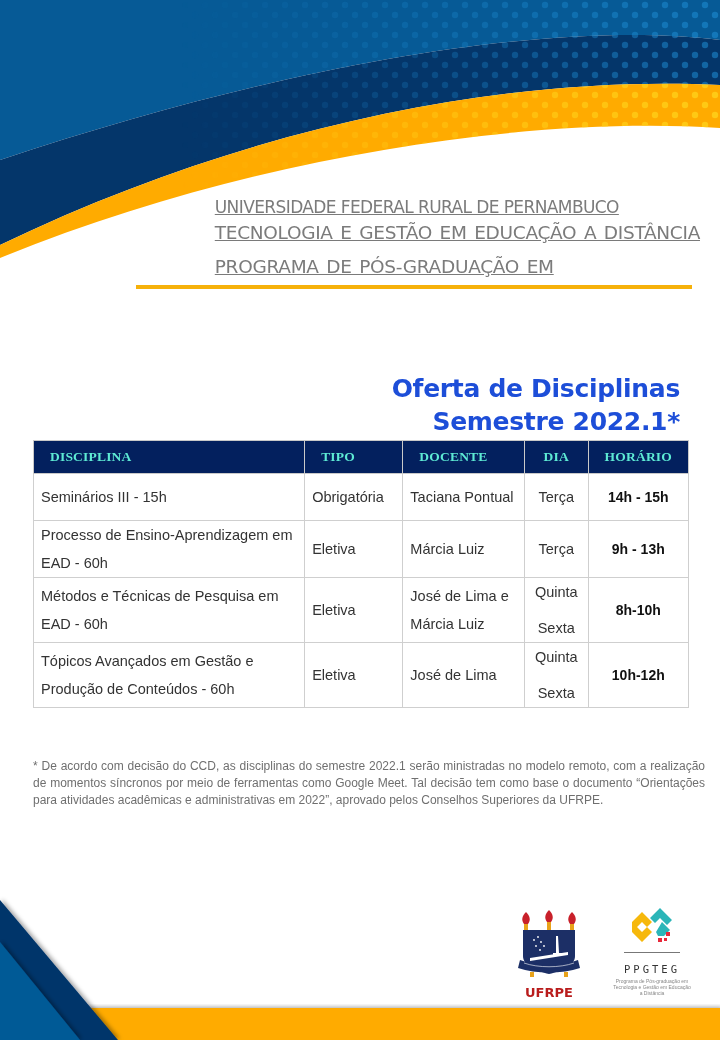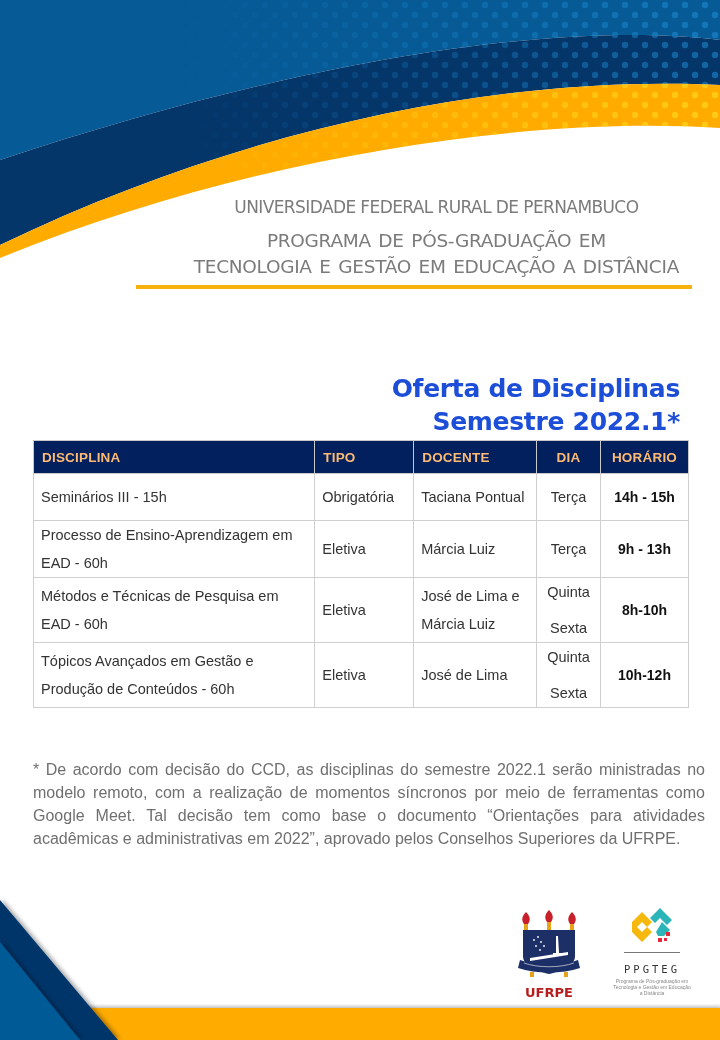--- a/index.html
+++ b/index.html
@@ -3,21 +3,21 @@
   <meta charset="utf-8">
   <style>
     * { margin: 0; padding: 0; box-sizing: border-box; }
     html, body { width: 720px; height: 1040px; overflow: hidden; background: #ffffff; }
     body { position: relative; font-family: "Liberation Sans", sans-serif; }
 
     .top-art { position: absolute; left: 0; top: 0; width: 720px; height: 300px; }
     .bottom-art { position: absolute; left: 0; top: 880px; width: 720px; height: 160px; }
 
     .header-block {
-      position: absolute; right: 41px; top: 194px; text-align: center; color: #7a7a7a;
+      position: absolute; right: 20px; top: 194px; text-align: left; color: #7a7a7a; text-decoration: underline;
     }
     .univ-name {
       font-family: "DejaVu Sans", sans-serif; font-size: 17px; letter-spacing: -0.6px;
       color: #7b7b7b; line-height: 26px;
     }
     .program-line {
       font-family: "DejaVu Sans", sans-serif; font-size: 18.5px; letter-spacing: -0.3px;
       color: #7b7b7b; line-height: 26px; word-spacing: 2px;
     }
     .program-line.first { margin-top: 8px; }
@@ -29,38 +29,38 @@
       position: absolute; right: 40px; top: 372px; text-align: right;
       font-family: "DejaVu Sans", sans-serif; font-weight: bold; color: #1d4ed8;
     }
     .title-line { font-size: 25px; line-height: 33px; letter-spacing: -0.3px; }
 
     table.offer {
       position: absolute; left: 33px; top: 440px; width: 656px;
       border-collapse: collapse; font-family: "Liberation Sans", sans-serif;
     }
     table.offer th {
-      background: #03205e; color: #fdba74; font-family: Liberation Sans, sans-serif;
+      background: #03205e; color: #5eead4; font-family: Liberation Serif, serif;
       font-size: 13.5px; font-weight: bold; text-align: left; height: 33px;
-      padding: 0 8px; border: 1px solid #c9c9c9; letter-spacing: 0.2px;
+      padding: 0 16px; border: 1px solid #c9c9c9; letter-spacing: 0.2px;
     }
     table.offer th.center { text-align: center; }
     table.offer td {
       border: 1px solid #cfcfcf; font-size: 14.5px; color: #333333;
       padding: 0 7px; vertical-align: middle;
     }
     table.offer td.center { text-align: center; }
     table.offer td.time { text-align: center; color: #111111; font-weight: bold; font-size: 14px; }
     .two-line { line-height: 28px; }
     .day-stack { display: flex; flex-direction: column; align-items: center; justify-content: space-between; height: 58px; padding: 2px 0; line-height: 18px; }
 
     .footnote {
       position: absolute; left: 33px; top: 758px; width: 672px;
-      font-family: "Liberation Sans", sans-serif; font-size: 16px; color: #6f6f6f;
-      line-height: 23px; text-align: justify;
+      font-family: "Liberation Sans", sans-serif; font-size: 12px; color: #6f6f6f;
+      line-height: 17px; text-align: justify;
     }
 
     .logo-ufrpe { position: absolute; left: 516px; top: 908px; width: 66px; height: 96px; }
     .logo-ufrpe .label {
       position: absolute; left: 0; width: 66px; top: 77px; text-align: center;
       font-family: "DejaVu Sans", sans-serif; font-weight: bold; font-size: 13px; color: #b91c1c;
     }
     .logo-ppgteg { position: absolute; left: 612px; top: 908px; width: 80px; height: 96px; }
     .logo-ppgteg .acr {
       position: absolute; left: 0; width: 80px; top: 55px; text-align: center;
@@ -100,22 +100,22 @@
   <path d="M0 245 C260 120 520 75 720 85 V128 C520 115 240 160 0 258 Z" fill="#ffab00"></path>
 
   <g mask="url(#fade)">
     <path d="M0 0 H720 V85 C520 75 260 120 0 245 Z" fill="url(#dotsBlue)"></path>
     <path d="M0 245 C260 120 520 75 720 85 V128 C520 115 240 160 0 258 Z" fill="url(#dotsYellow)"></path>
   </g>
 </svg>
 
 <div class="header-block">
   <div class="univ-name">UNIVERSIDADE FEDERAL RURAL DE PERNAMBUCO</div>
+  <div class="program-line">TECNOLOGIA E GESTÃO EM EDUCAÇÃO A DISTÂNCIA</div>
   <div class="program-line first">PROGRAMA DE PÓS-GRADUAÇÃO EM</div>
-  <div class="program-line">TECNOLOGIA E GESTÃO EM EDUCAÇÃO A DISTÂNCIA</div>
 </div>
 <div class="header-rule"></div>
 
 <div class="title-block">
   <div class="title-line">Oferta de Disciplinas</div>
   <div class="title-line">Semestre 2022.1*</div>
 </div>
 
 <table class="offer">
   <colgroup>

